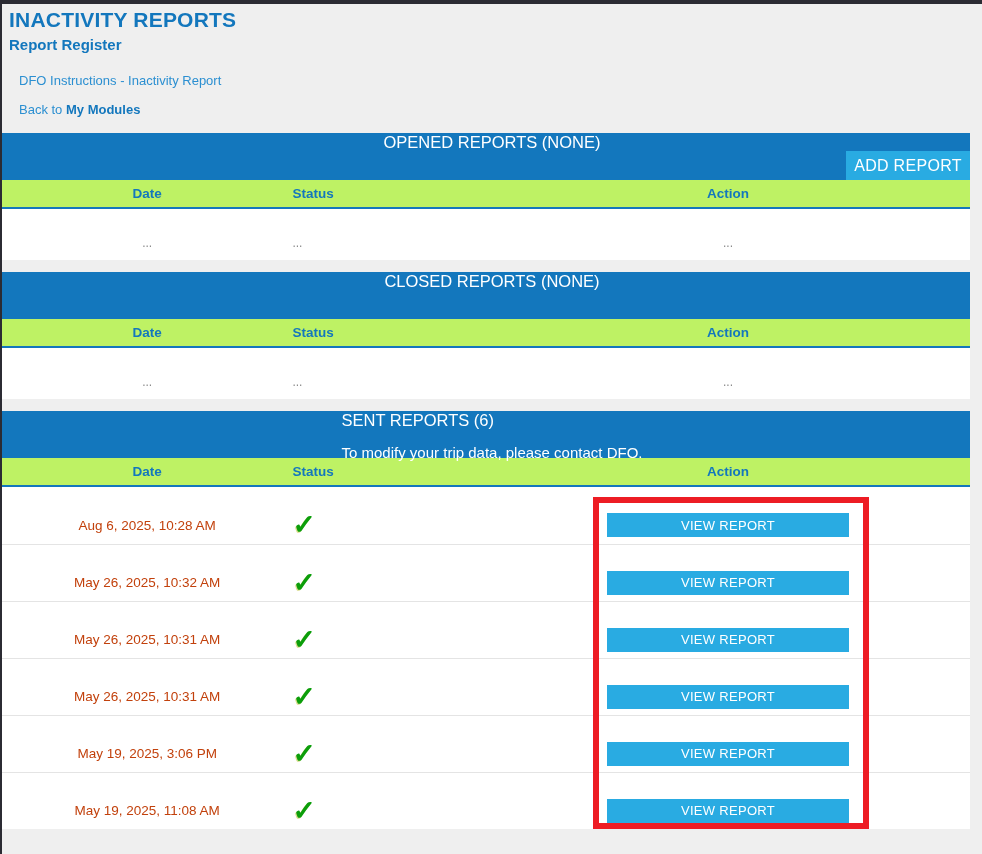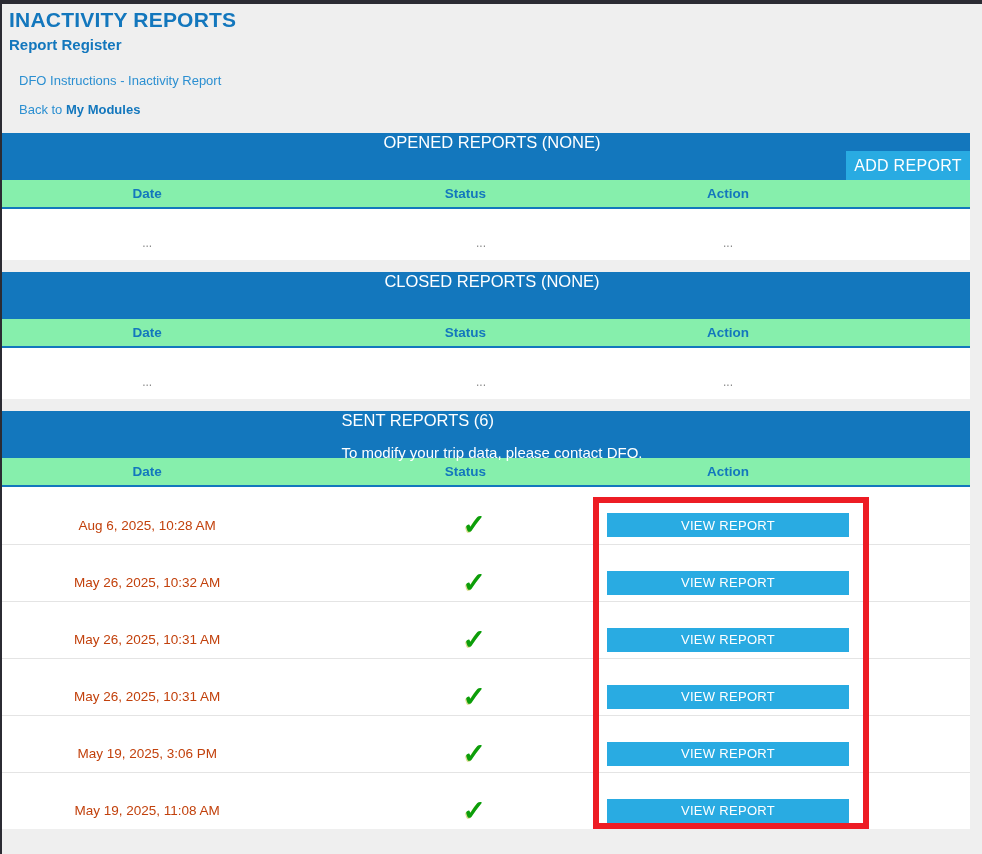--- a/index.html
+++ b/index.html
@@ -48,26 +48,26 @@
     margin-left: auto; width: 124px; height: 47px;
     background: #29abe2; color: #ffffff; border: none;
     font-size: 16px; font-family: "Liberation Sans", sans-serif;
     display: flex; align-items: center; justify-content: center;
     cursor: pointer; letter-spacing: 0.3px;
   }
 
   
   .thead {
     display: flex; align-items: center;
-    height: 29px; background: #86efac;
+    height: 29px; background: #bef264;
     border-bottom: 2px solid #1377bd;
     color: #1377bd; font-weight: bold; font-size: 13.5px;
   }
   .col-date   { width: 30%; text-align: center; }
-  .col-status { width: 20%; text-align: right; }
+  .col-status { width: 20%; text-align: left; }
   .col-action { width: 50%; text-align: center; }
 
   .empty-row {
     display: flex; align-items: center;
     height: 51px; padding-top: 16px; background: #ffffff;
     color: #8a8a8a; font-size: 12px;
   }
 
   .sent-row {
     display: flex; align-items: center;

